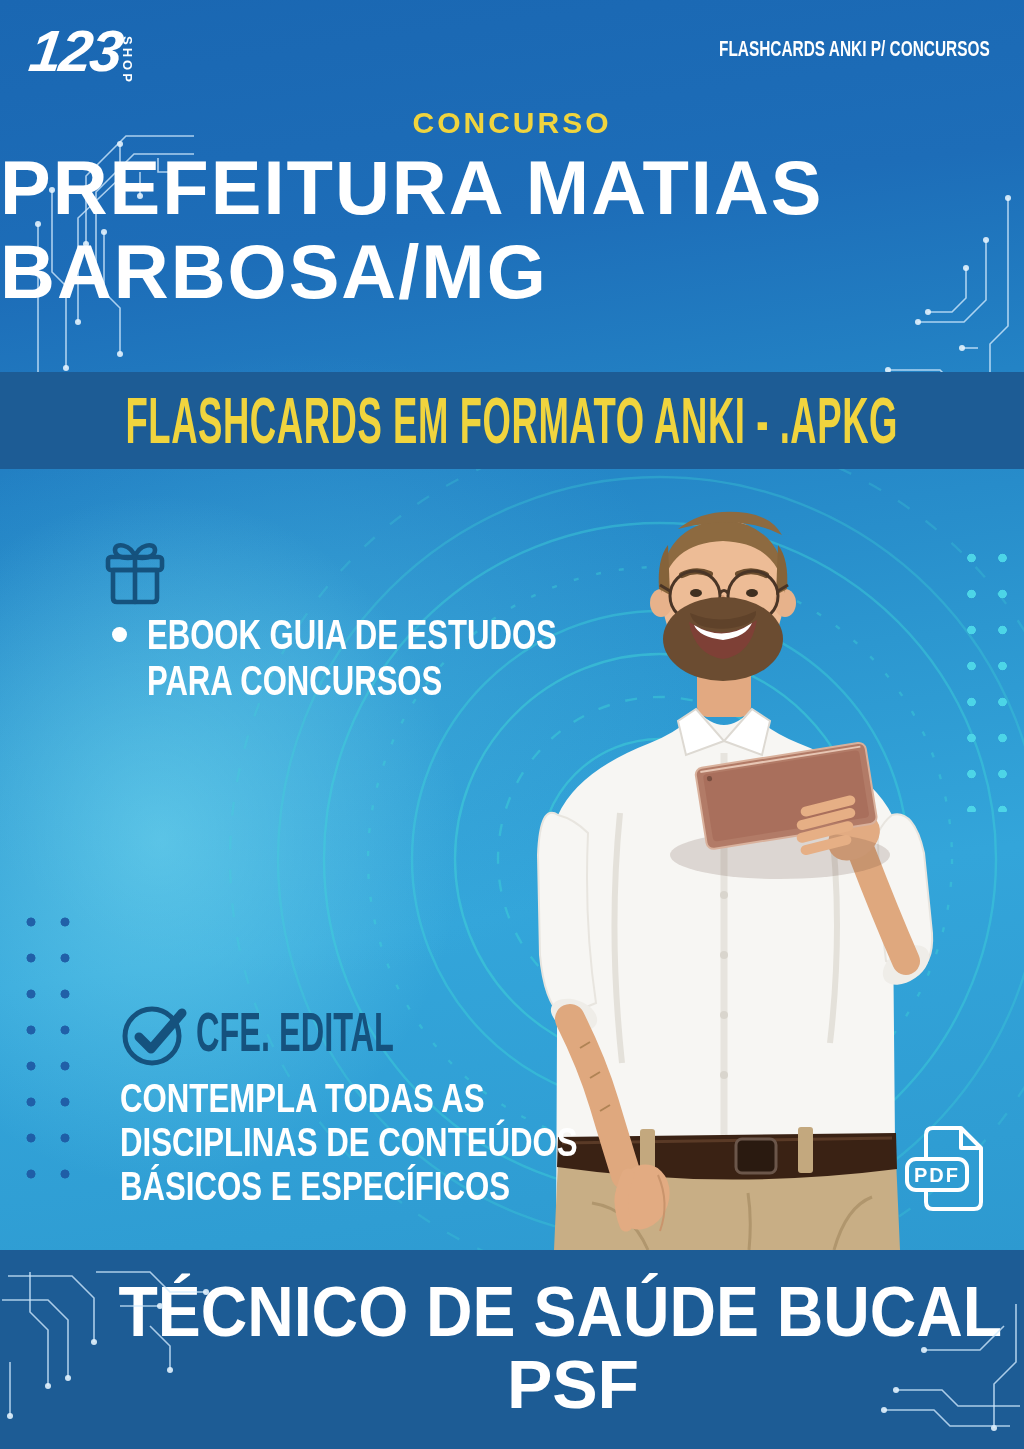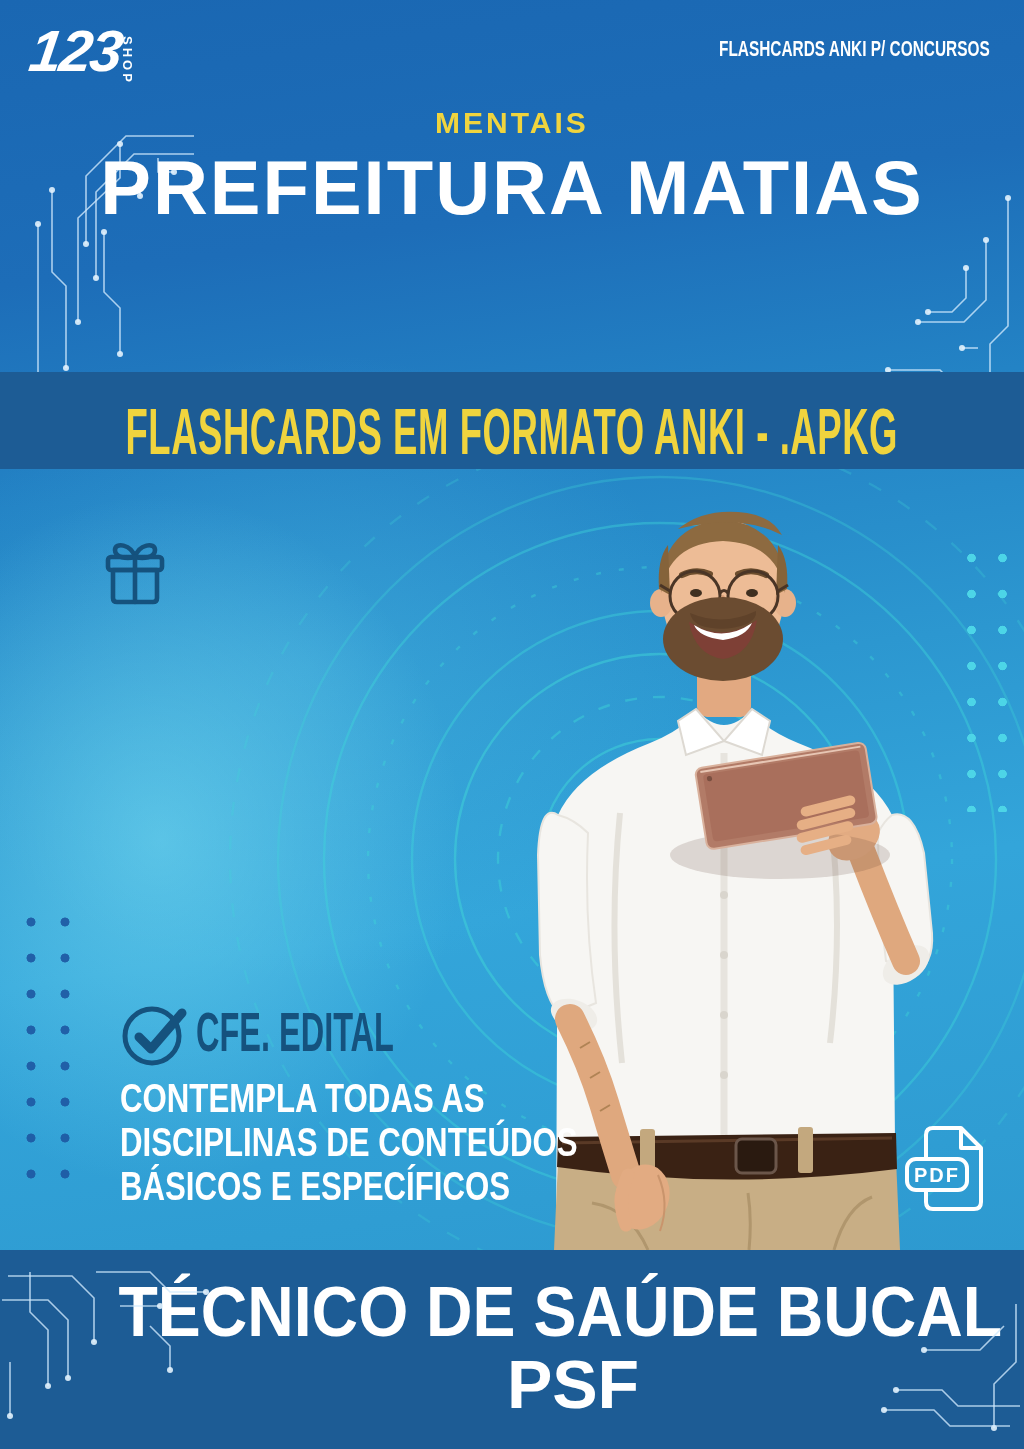--- a/index.html
+++ b/index.html
@@ -15,24 +15,24 @@
   .cx{display:inline-block;transform:scaleX(var(--sx,.75));transform-origin:left center;white-space:nowrap;}
   .cx.center{transform-origin:center center;}
   .cx.right{transform-origin:right center;}
 
   
   .logo{left:30px;top:22px;color:#fff;display:flex;align-items:flex-start;z-index:6;}
   .logo-number{font-size:58px;font-style:italic;transform:skewX(-8deg);letter-spacing:-2px;line-height:1;}
   .logo-word{font-size:13px;letter-spacing:3px;transform:rotate(90deg) translateX(6px);transform-origin:left top;margin-left:14px;margin-top:8px;}
   .tagline{right:34px;top:36px;color:#fff;font-size:22px;z-index:6;}
   .kicker{left:0;top:106px;width:100%;text-align:center;color:#f0d43e;font-size:30px;letter-spacing:3px;z-index:6;}
-  .title{left:0;top:146px;width:100%;text-align:center;color:#ffffff;font-size:76px;line-height:84px;letter-spacing:2px;z-index:6;}
+  .title{left:0;top:146px;width:100%;text-align:left;color:#ffffff;font-size:76px;line-height:84px;letter-spacing:2px;z-index:6;}
 
   
-  .format-banner{left:0;top:372px;width:1024px;height:97px;background:#1d5c95;display:flex;align-items:flex-end;justify-content:center;z-index:7;}
+  .format-banner{left:0;top:372px;width:1024px;height:97px;background:#1d5c95;display:flex;align-items:center;justify-content:center;z-index:7;}
   .format-banner .txt{color:#f0d43e;font-size:64px;letter-spacing:1px;}
   .footer-banner{left:0;top:1250px;width:1024px;height:199px;background:#1d5c95;z-index:8;color:#fff;text-align:center;padding-left:48px;}
   .footer-line1{margin-top:26px;font-size:70px;line-height:72px;}
   .footer-line2{font-size:68px;line-height:72px;margin-left:26px;}
 
   
   .arcs{left:0;top:469px;z-index:1;}
   .dots{background-repeat:repeat;}
   .left-dots{left:10px;top:898px;width:70px;height:300px;z-index:2;
     background-image:radial-gradient(circle,#1d57a2 4.2px,rgba(0,0,0,0) 4.8px);
@@ -145,40 +145,48 @@
       <circle cx="42" cy="92" r="3"></circle>
     <path d="M156,128 H96 L80,112 H30"></path>
       <circle cx="30" cy="112" r="3"></circle>
   </svg>
 
   <div class="abs logo">
     <span class="logo-number">123</span>
     <span class="logo-word">SHOP</span>
   </div>
   <div class="abs tagline"><span class="cx right" style="--sx:.7">FLASHCARDS ANKI P/ CONCURSOS</span></div>
-  <div class="abs kicker"><span>MENTAIS</span></div>
+  <div class="abs kicker"><span>CONCURSO</span></div>
   <div class="abs title">
     <div>PREFEITURA MATIAS</div>
+    <div>BARBOSA/MG</div>
   </div>
 
   <div class="abs format-banner">
     <span class="txt cx center" style="--sx:.57">FLASHCARDS EM FORMATO ANKI - .APKG</span>
   </div>
 
   <svg class="abs gift-icon" width="66" height="70" viewBox="0 0 66 70">
     <g fill="none" stroke="#15527e" stroke-width="4.6" stroke-linejoin="round" stroke-linecap="round">
       <path d="M33,19 C29,6 13,4 13,12 C13,20 25,21 33,19 Z"></path>
       <path d="M33,19 C37,6 53,4 53,12 C53,20 41,21 33,19 Z"></path>
       <rect x="6" y="19" width="54" height="13" rx="3"></rect>
       <path d="M11,32 H55 V60 Q55,64 51,64 H15 Q11,64 11,60 Z"></path>
       <path d="M33,19 V64"></path>
     </g>
   </svg>
 
   <div class="abs benefit-list">
+    <div class="benefit">
+      <div class="bullet-dot"></div>
+      <div class="benefit-text">
+        <span class="cx" style="--sx:.74">EBOOK GUIA DE ESTUDOS</span>
+        <span class="cx" style="--sx:.74">PARA CONCURSOS</span>
+      </div>
+    </div>
   </div>
 
   <svg class="abs check-icon" width="76" height="72" viewBox="0 0 76 72">
     <circle cx="34" cy="38" r="27" fill="none" stroke="#15527e" stroke-width="5"></circle>
     <path d="M21,39 L33,51 L64,15" fill="none" stroke="#15527e" stroke-width="9" stroke-linecap="round" stroke-linejoin="round"></path>
   </svg>
   <div class="abs cfe-heading navy"><span class="cx" style="--sx:.58">CFE. EDITAL</span></div>
   <div class="abs edital-text">
     <span class="cx" style="--sx:.78">CONTEMPLA TODAS AS</span>
     <span class="cx" style="--sx:.78">DISCIPLINAS DE CONTEÚDOS</span>

